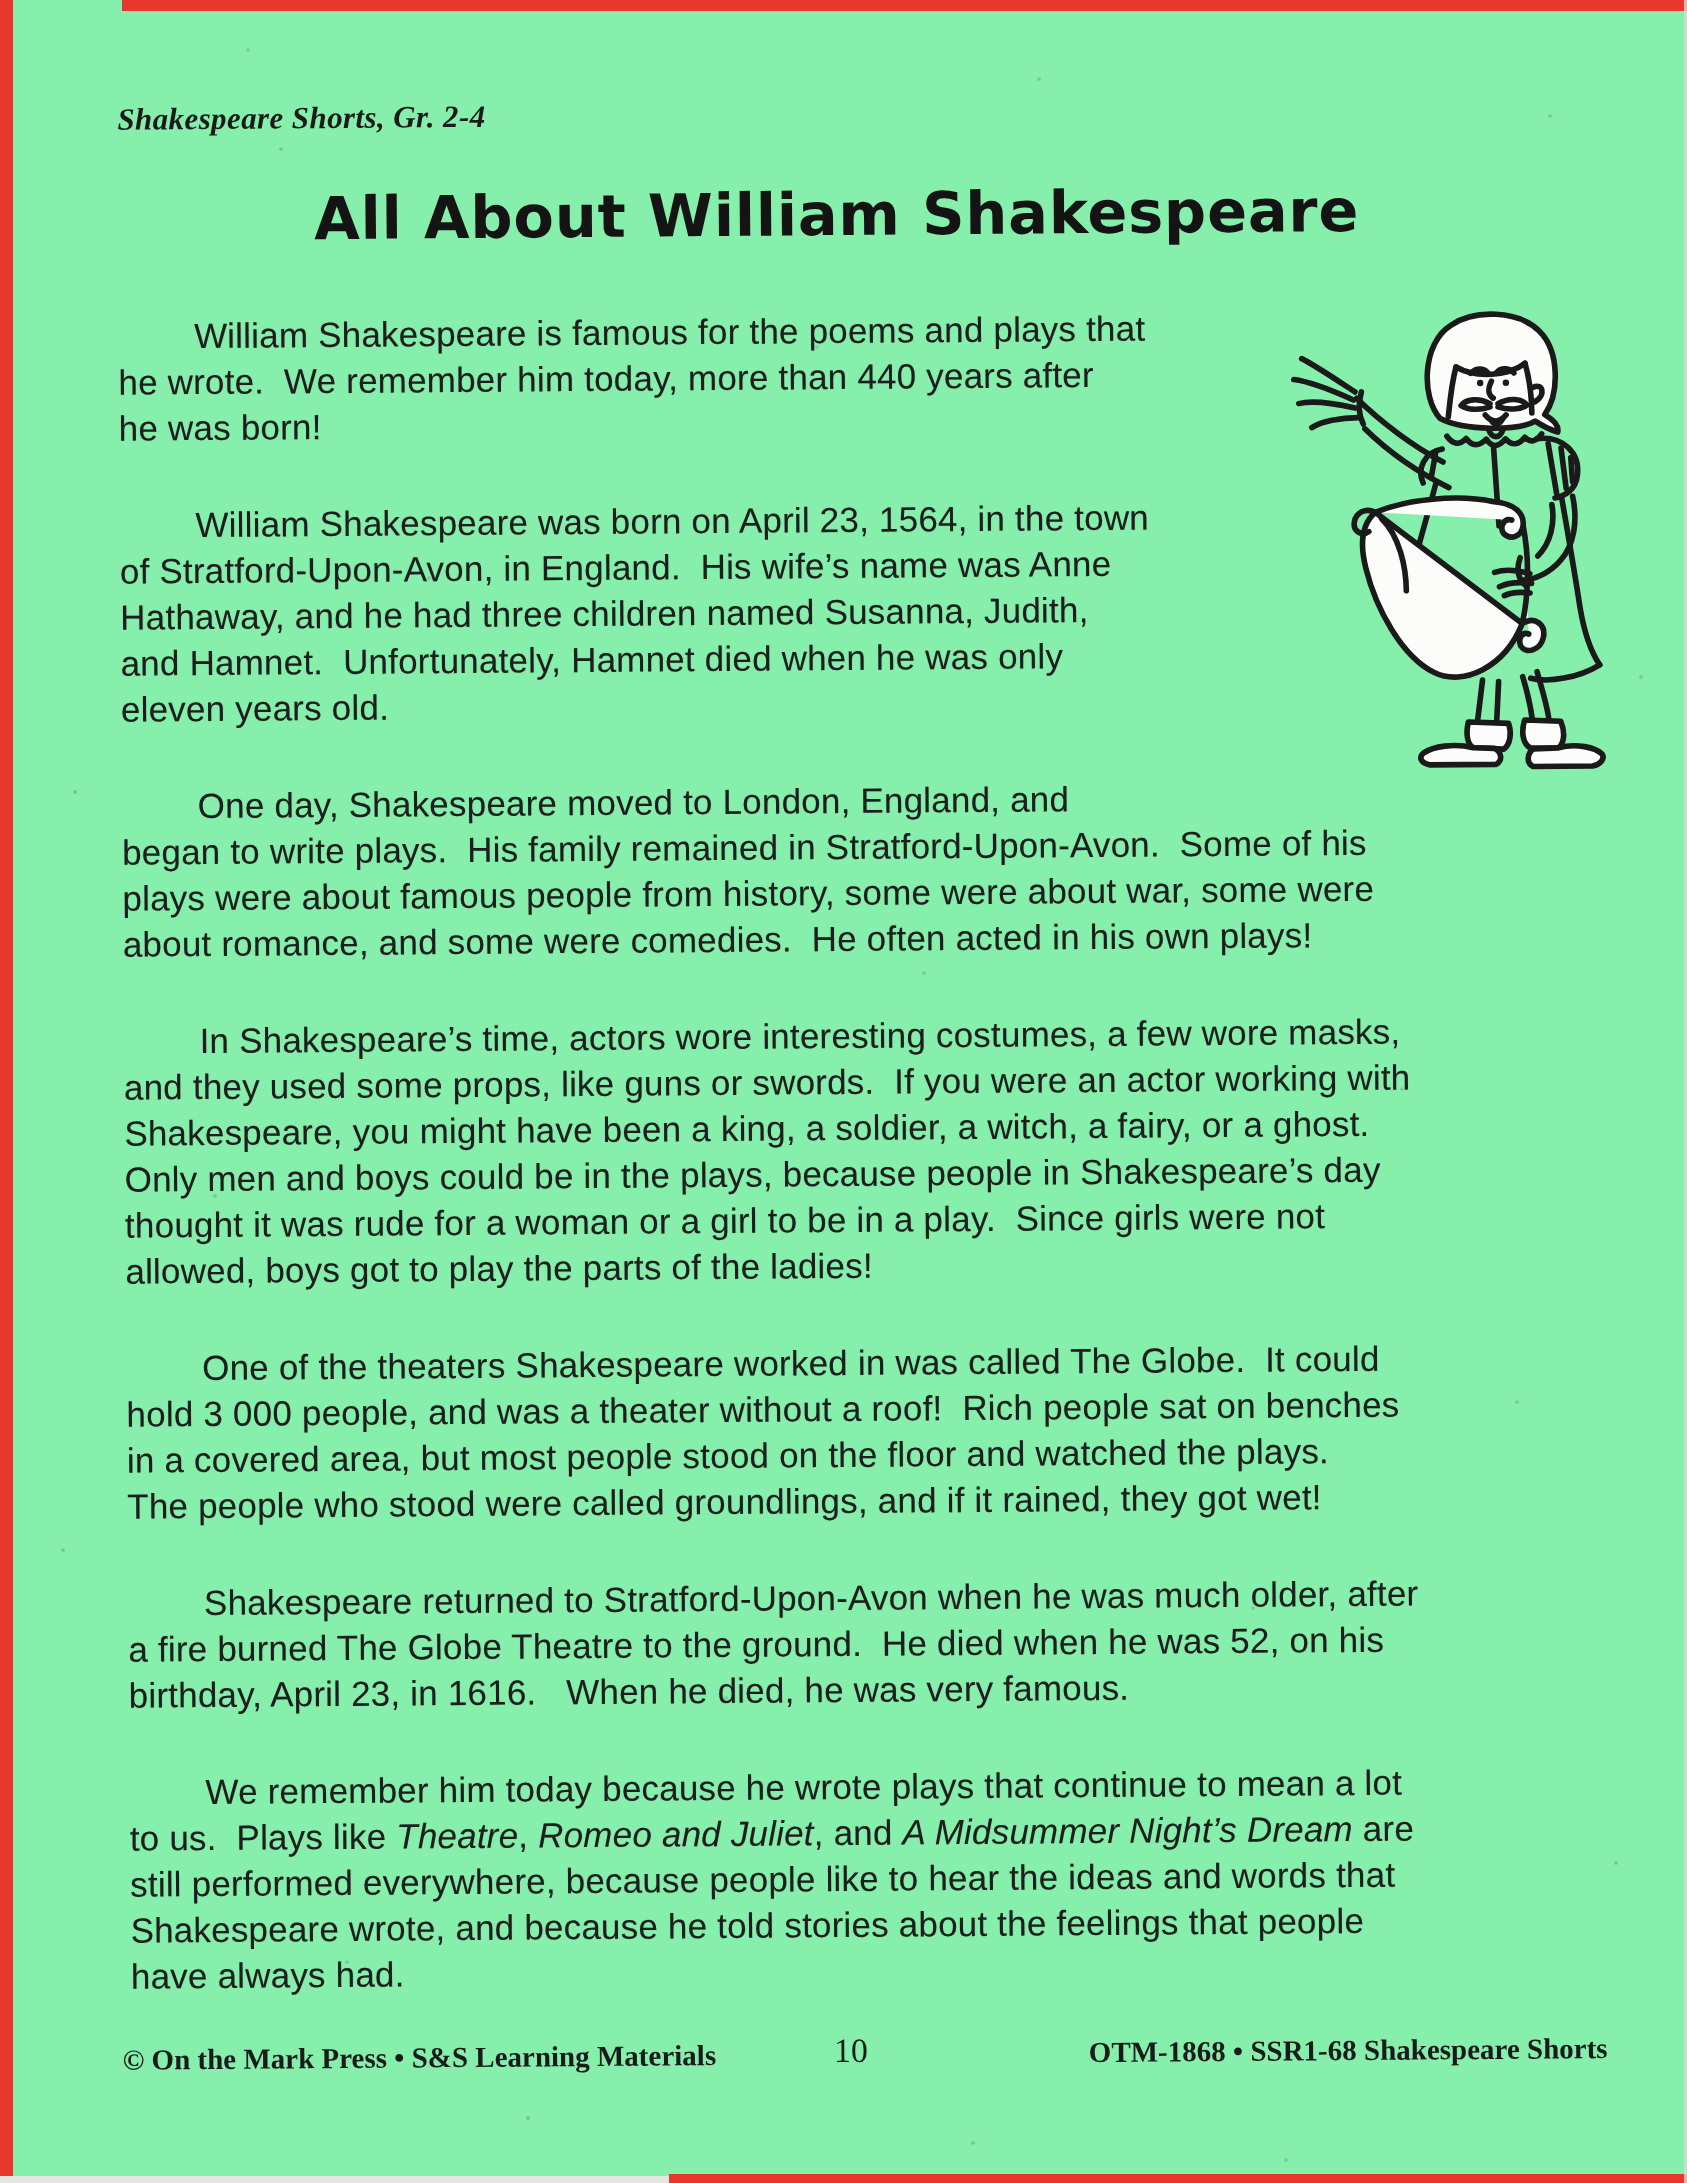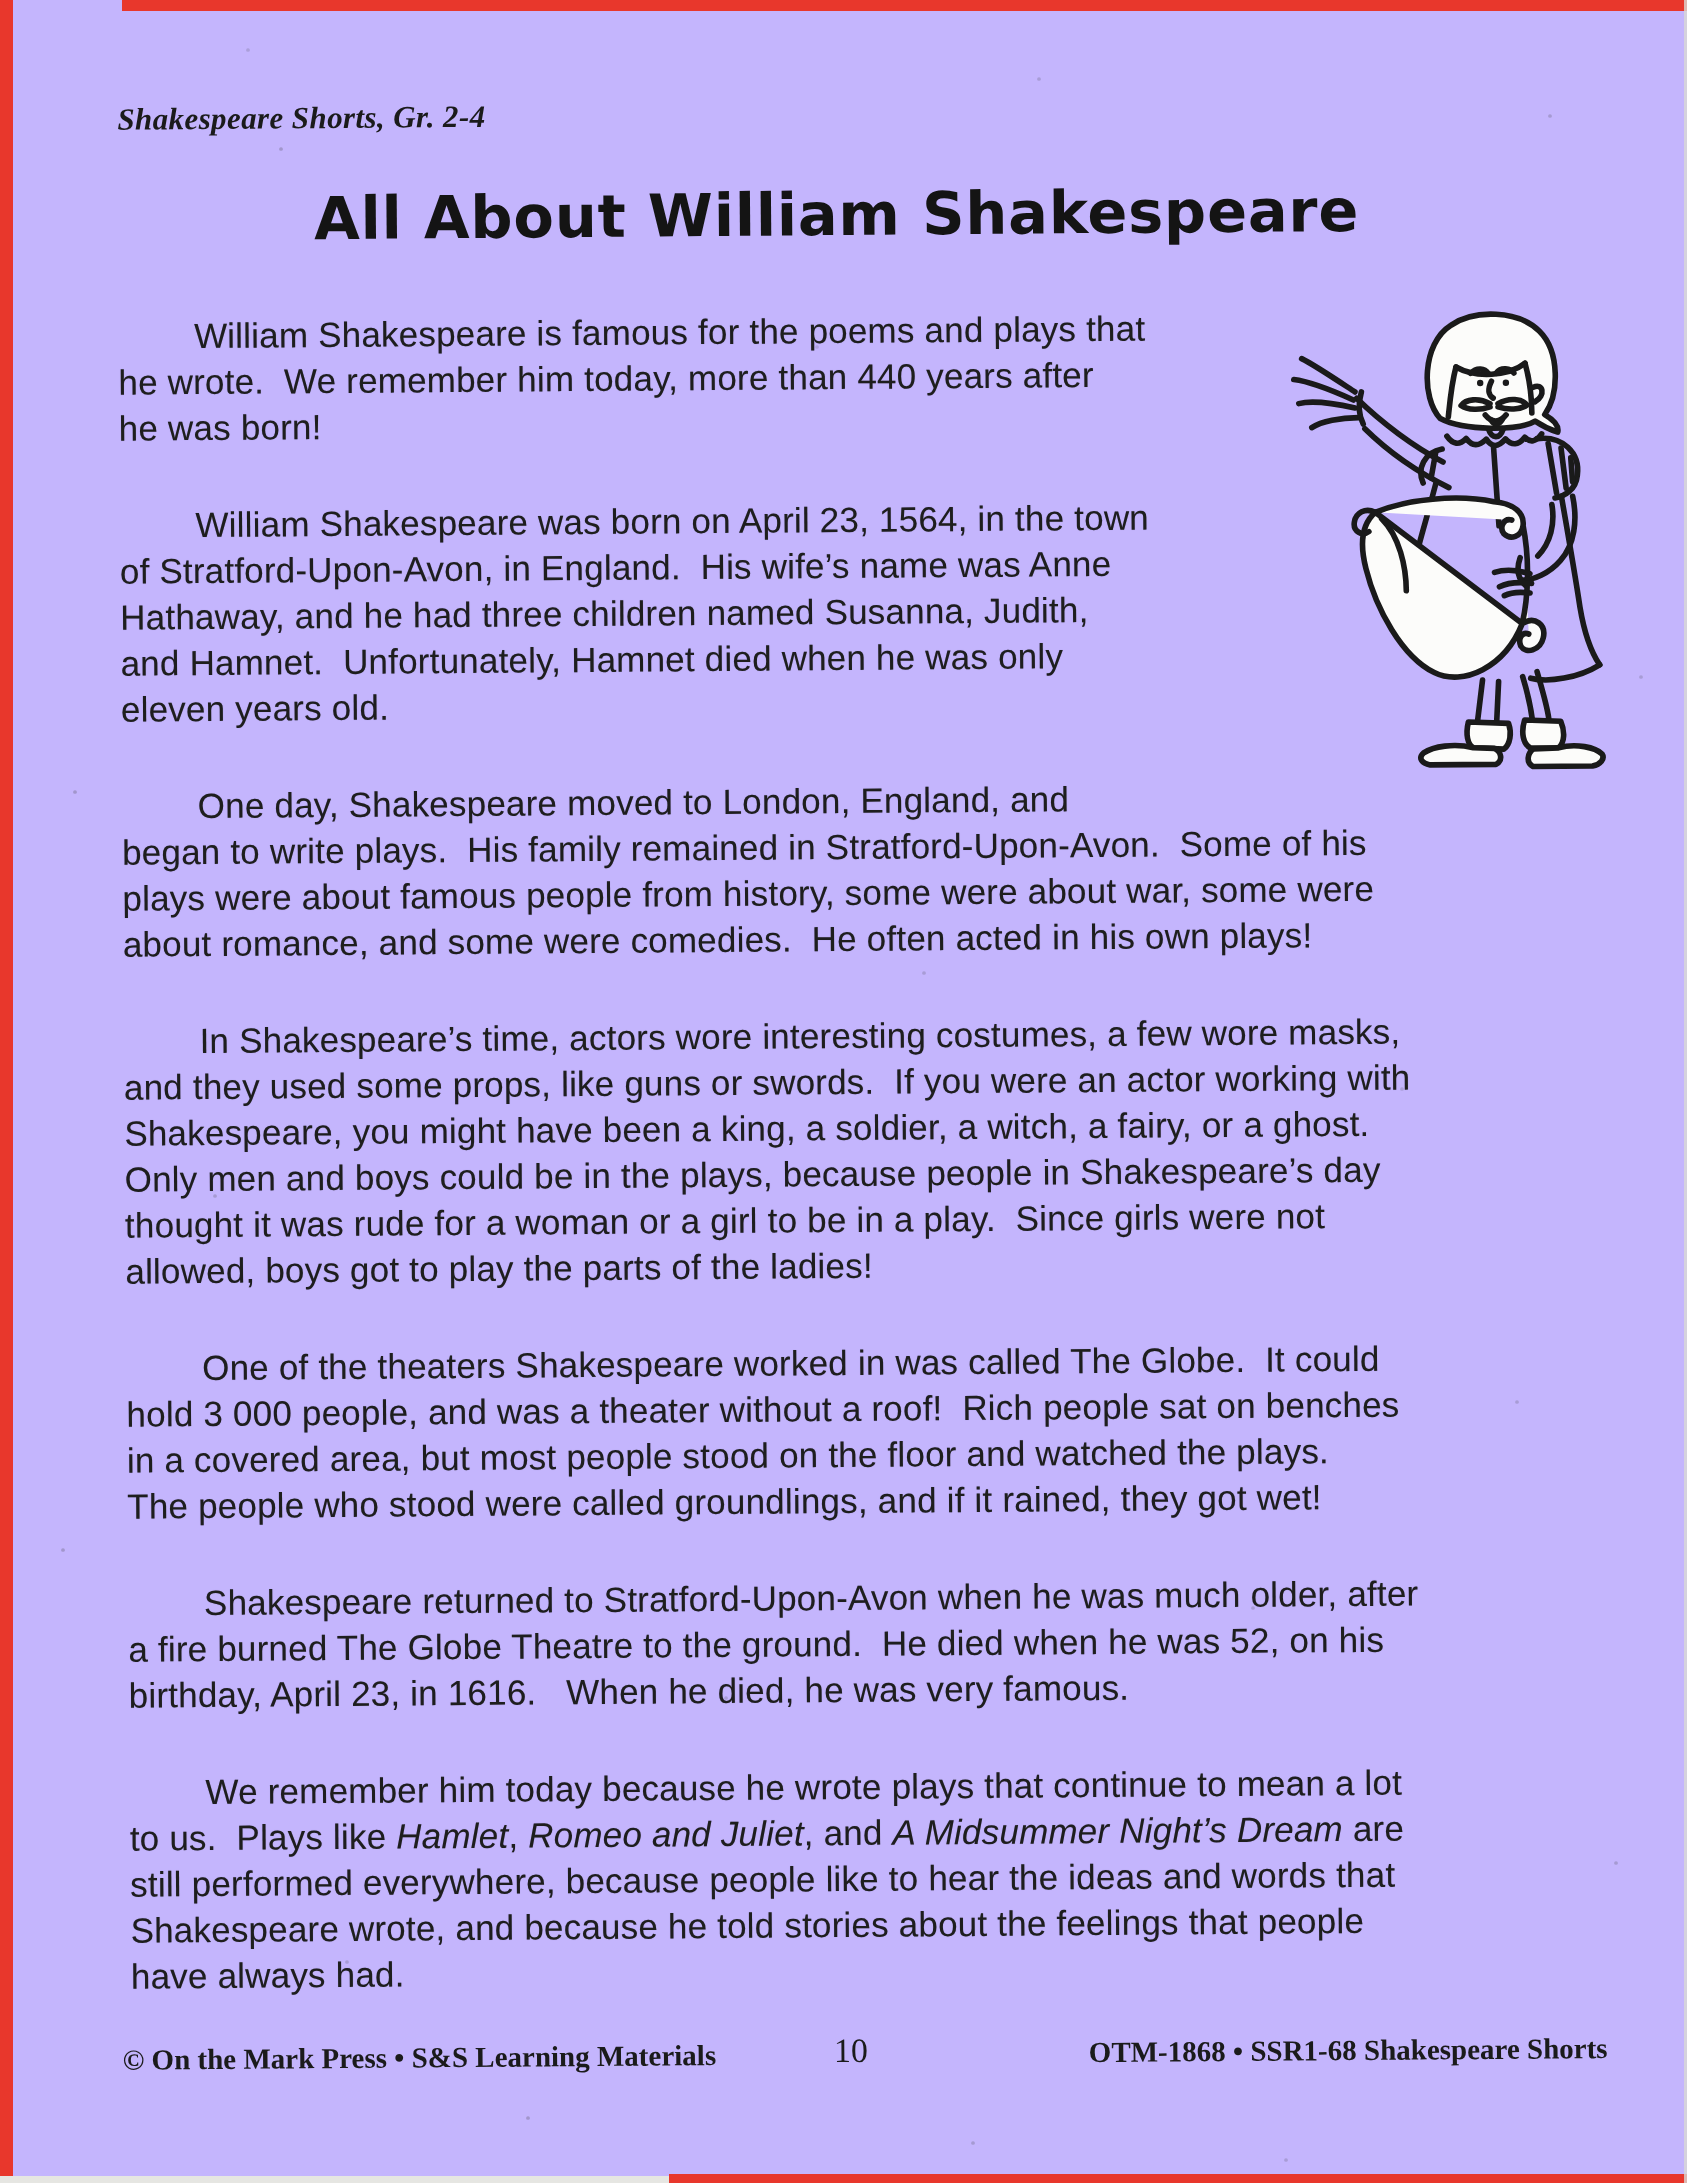--- a/index.html
+++ b/index.html
@@ -1,18 +1,18 @@
 <!DOCTYPE html>
 <html style="font-size:13px"><head>
 <meta charset="utf-8">
 <style>
   html,body{margin:0;padding:0;background:#ffffff;}
   .page{
     position:relative;width:1687px;height:2183px;overflow:hidden;
-    background:#c4b5fd;color:#1b1b1b;
+    background:#86efac;color:#1b1b1b;
     font-family:"Liberation Sans",sans-serif;
   }
   .tilt{position:absolute;inset:0;transform:rotate(-0.45deg);transform-origin:844px 1092px;}
   .header{
     position:absolute;left:125px;top:96px;
     font-family:"Liberation Serif",serif;font-style:italic;font-weight:700;
     font-size:31px;letter-spacing:0.4px;
   }
   .title{
     position:absolute;left:0;right:0;top:180px;text-align:center;
@@ -107,21 +107,21 @@
           <div class="line">in a covered area, but most people stood on the floor and watched the plays.</div>
           <div class="line">The people who stood were called groundlings, and if it rained, they got wet!</div>
         </div>
         <div class="para">
           <div class="line indent">Shakespeare returned to Stratford-Upon-Avon when he was much older, after</div>
           <div class="line">a fire burned The Globe Theatre to the ground.  He died when he was 52, on his</div>
           <div class="line">birthday, April 23, in 1616.   When he died, he was very famous.</div>
         </div>
         <div class="para">
           <div class="line indent">We remember him today because he wrote plays that continue to mean a lot</div>
-          <div class="line">to us.  Plays like <em>Hamlet</em>, <em>Romeo and Juliet</em>, and <em>A Midsummer Night’s Dream</em> are</div>
+          <div class="line">to us.  Plays like <em>Theatre</em>, <em>Romeo and Juliet</em>, and <em>A Midsummer Night’s Dream</em> are</div>
           <div class="line">still performed everywhere, because people like to hear the ideas and words that</div>
           <div class="line">Shakespeare wrote, and because he told stories about the feelings that people</div>
           <div class="line">have always had.</div>
         </div>
       </div>
 
     <div class="illustration">
       <svg viewBox="0 0 420 600" fill="none" stroke="#1a1a1a" stroke-width="7" stroke-linecap="round" stroke-linejoin="round">
 
         <path d="M205,200 C170,182 128,150 98,120"></path>

